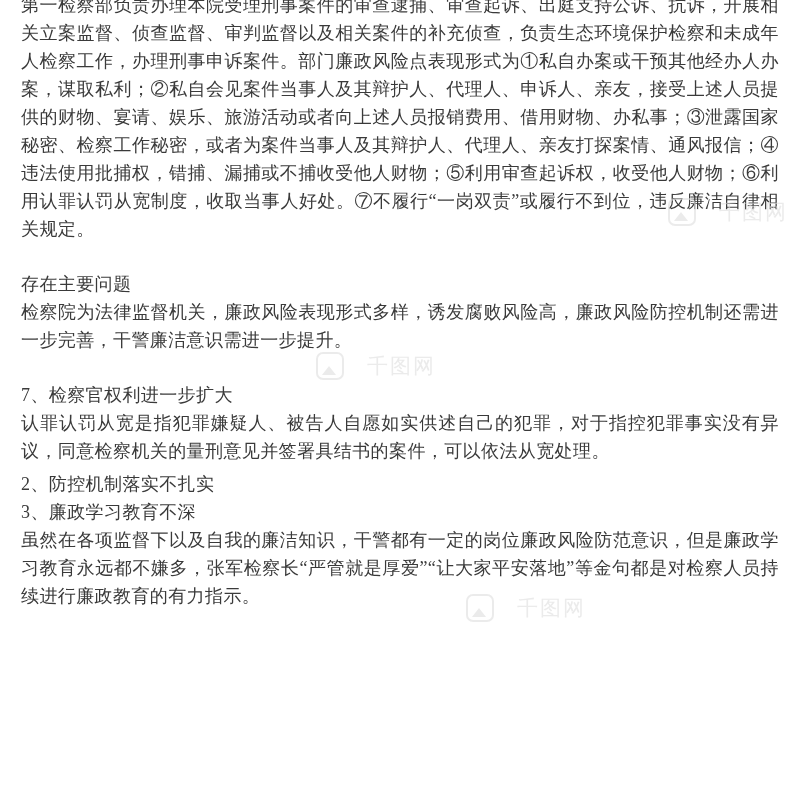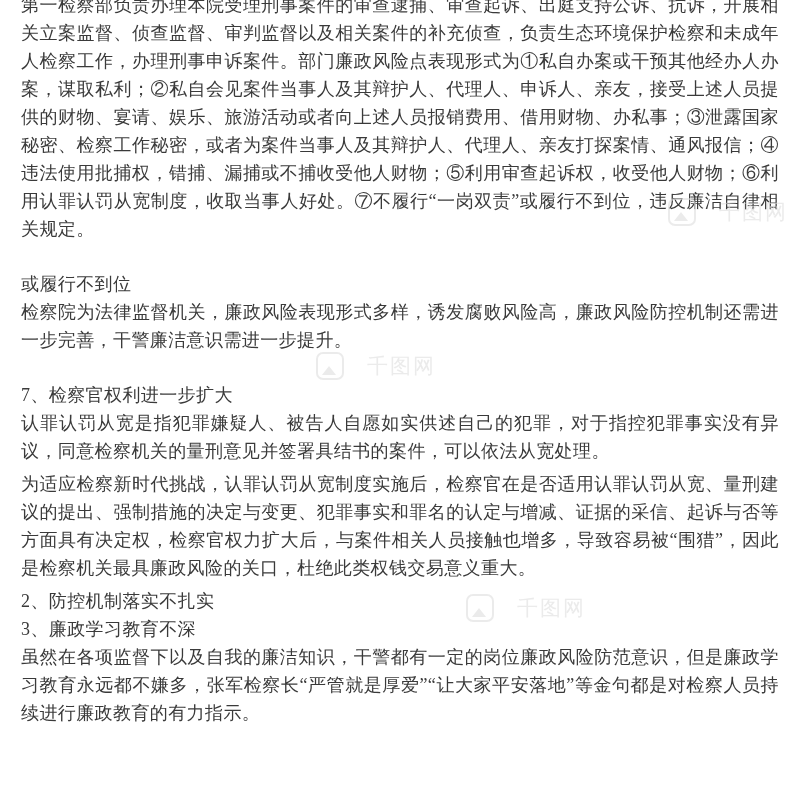--- a/index.html
+++ b/index.html
@@ -70,22 +70,21 @@
     </div>
     <div class="wm-tile" style="left: 466px; top: 594px; color: rgb(222, 222, 222);">
       <span class="wm-icon"></span>
       <span class="wm-text">千图网</span>
     </div>
   </div>
 
 <div class="doc" style="color: rgb(58, 58, 58);">
     <div class="block paragraph">第一检察部负责办理本院受理刑事案件的审查逮捕、审查起诉、出庭支持公诉、抗诉，开展相关立案监督、侦查监督、审判监督以及相关案件的补充侦查，负责生态环境保护检察和未成年人检察工作，办理刑事申诉案件。部门廉政风险点表现形式为①私自办案或干预其他经办人办案，谋取私利；②私自会见案件当事人及其辩护人、代理人、申诉人、亲友，接受上述人员提供的财物、宴请、娱乐、旅游活动或者向上述人员报销费用、借用财物、办私事；③泄露国家秘密、检察工作秘密，或者为案件当事人及其辩护人、代理人、亲友打探案情、通风报信；④违法使用批捕权，错捕、漏捕或不捕收受他人财物；⑤利用审查起诉权，收受他人财物；⑥利用认罪认罚从宽制度，收取当事人好处。⑦不履行“一岗双责”或履行不到位，违反廉洁自律相关规定。</div>
     <div class="block spacer"></div>
-    <div class="block heading">或履行不到位</div>
+    <div class="block heading">存在主要问题</div>
     <div class="block paragraph">检察院为法律监督机关，廉政风险表现形式多样，诱发腐败风险高，廉政风险防控机制还需进一步完善，干警廉洁意识需进一步提升。</div>
     <div class="block spacer"></div>
     <div class="block heading">7、检察官权利进一步扩大</div>
     <div class="block paragraph">认罪认罚从宽是指犯罪嫌疑人、被告人自愿如实供述自己的犯罪，对于指控犯罪事实没有异议，同意检察机关的量刑意见并签署具结书的案件，可以依法从宽处理。</div>
-    <div class="block paragraph">为适应检察新时代挑战，认罪认罚从宽制度实施后，检察官在是否适用认罪认罚从宽、量刑建议的提出、强制措施的决定与变更、犯罪事实和罪名的认定与增减、证据的采信、起诉与否等方面具有决定权，检察官权力扩大后，与案件相关人员接触也增多，导致容易被“围猎”，因此是检察机关最具廉政风险的关口，杜绝此类权钱交易意义重大。</div>
     <div class="block heading">2、防控机制落实不扎实</div>
     <div class="block heading">3、廉政学习教育不深</div>
     <div class="block paragraph">虽然在各项监督下以及自我的廉洁知识，干警都有一定的岗位廉政风险防范意识，但是廉政学习教育永远都不嫌多，张军检察长“严管就是厚爱”“让大家平安落地”等金句都是对检察人员持续进行廉政教育的有力指示。</div>
   </div>
 
 </body></html>

